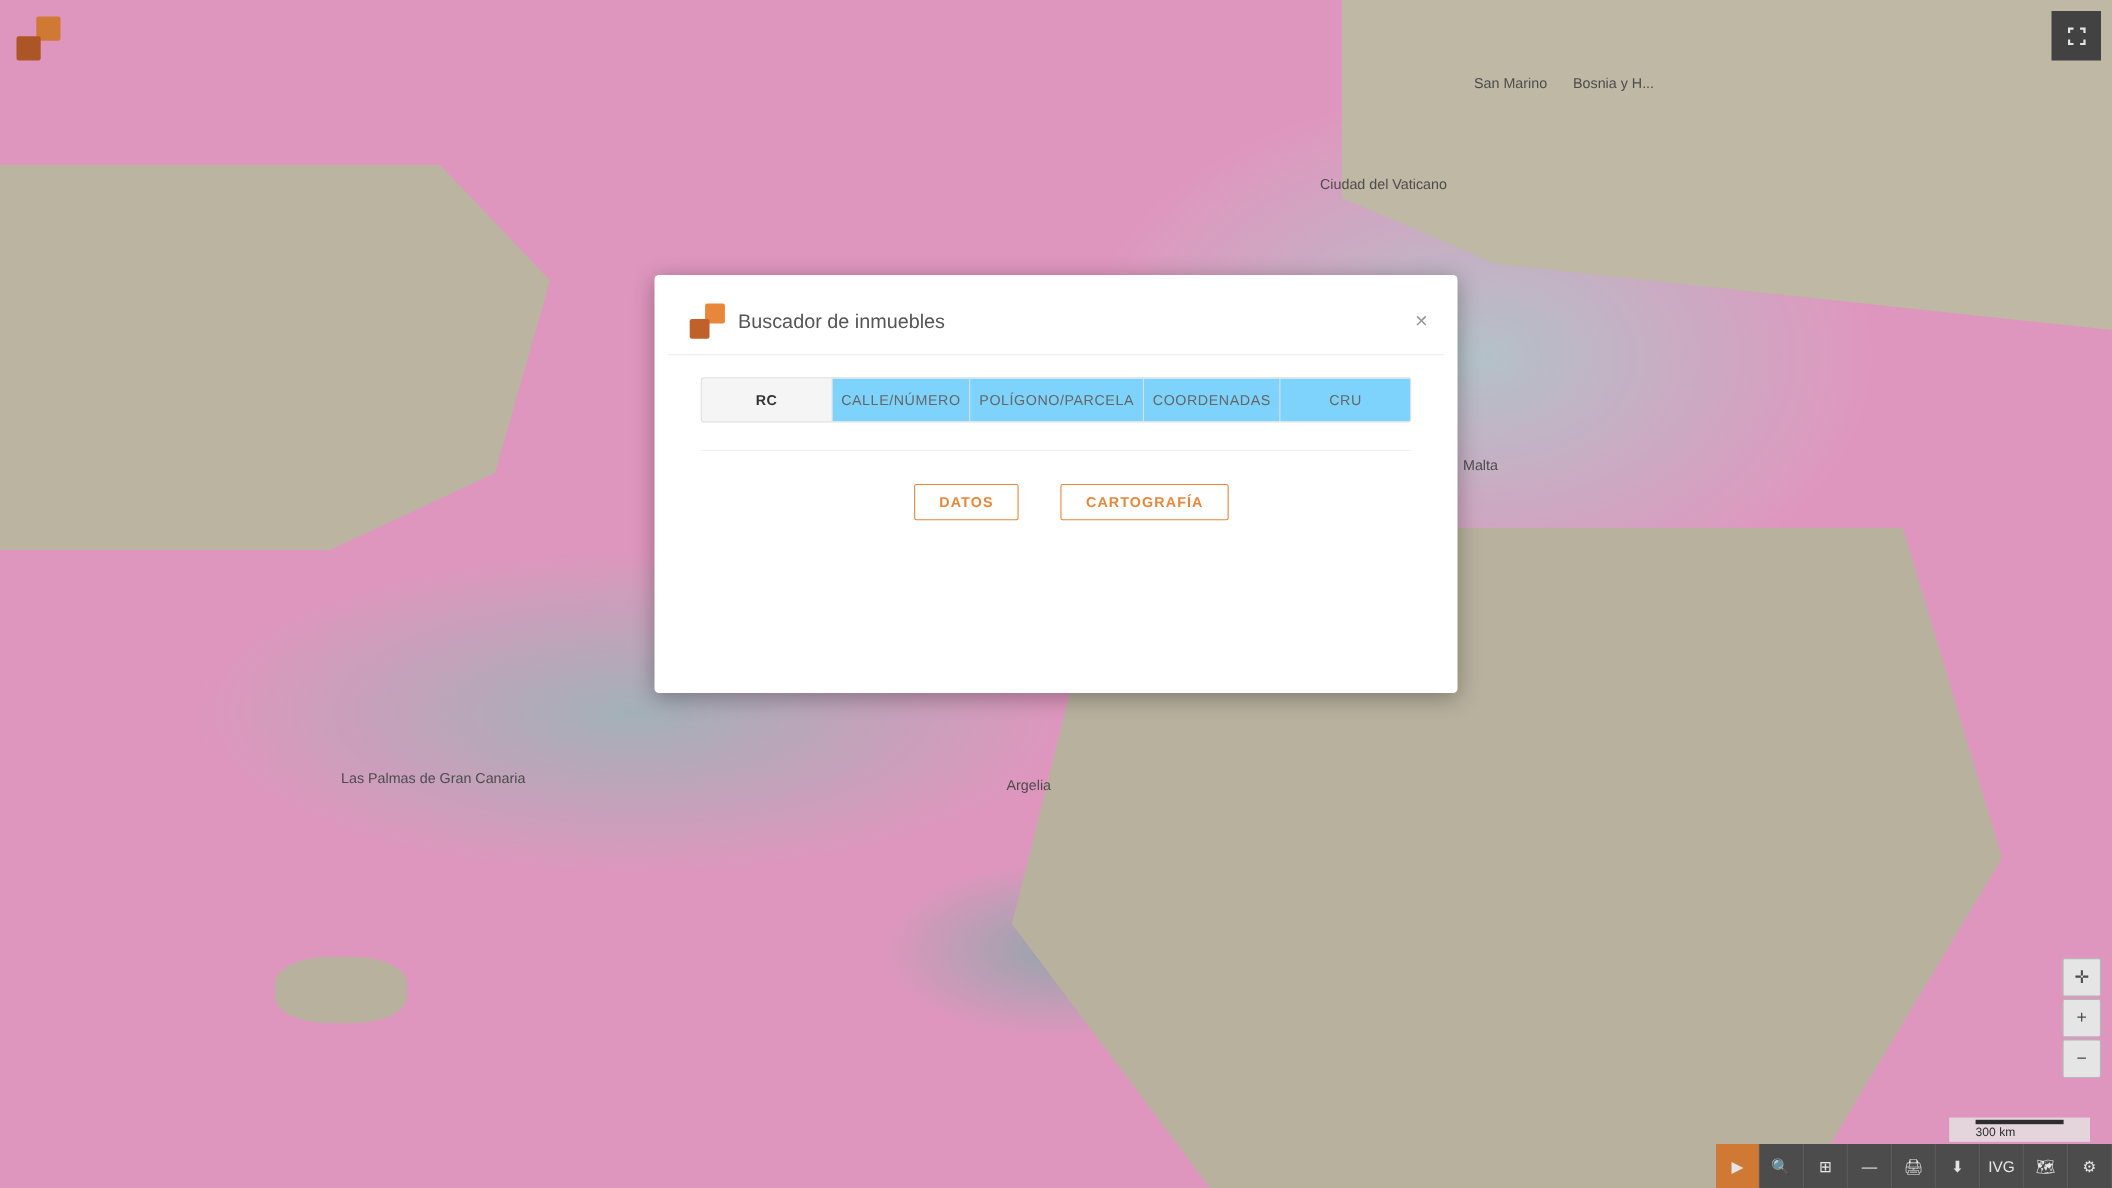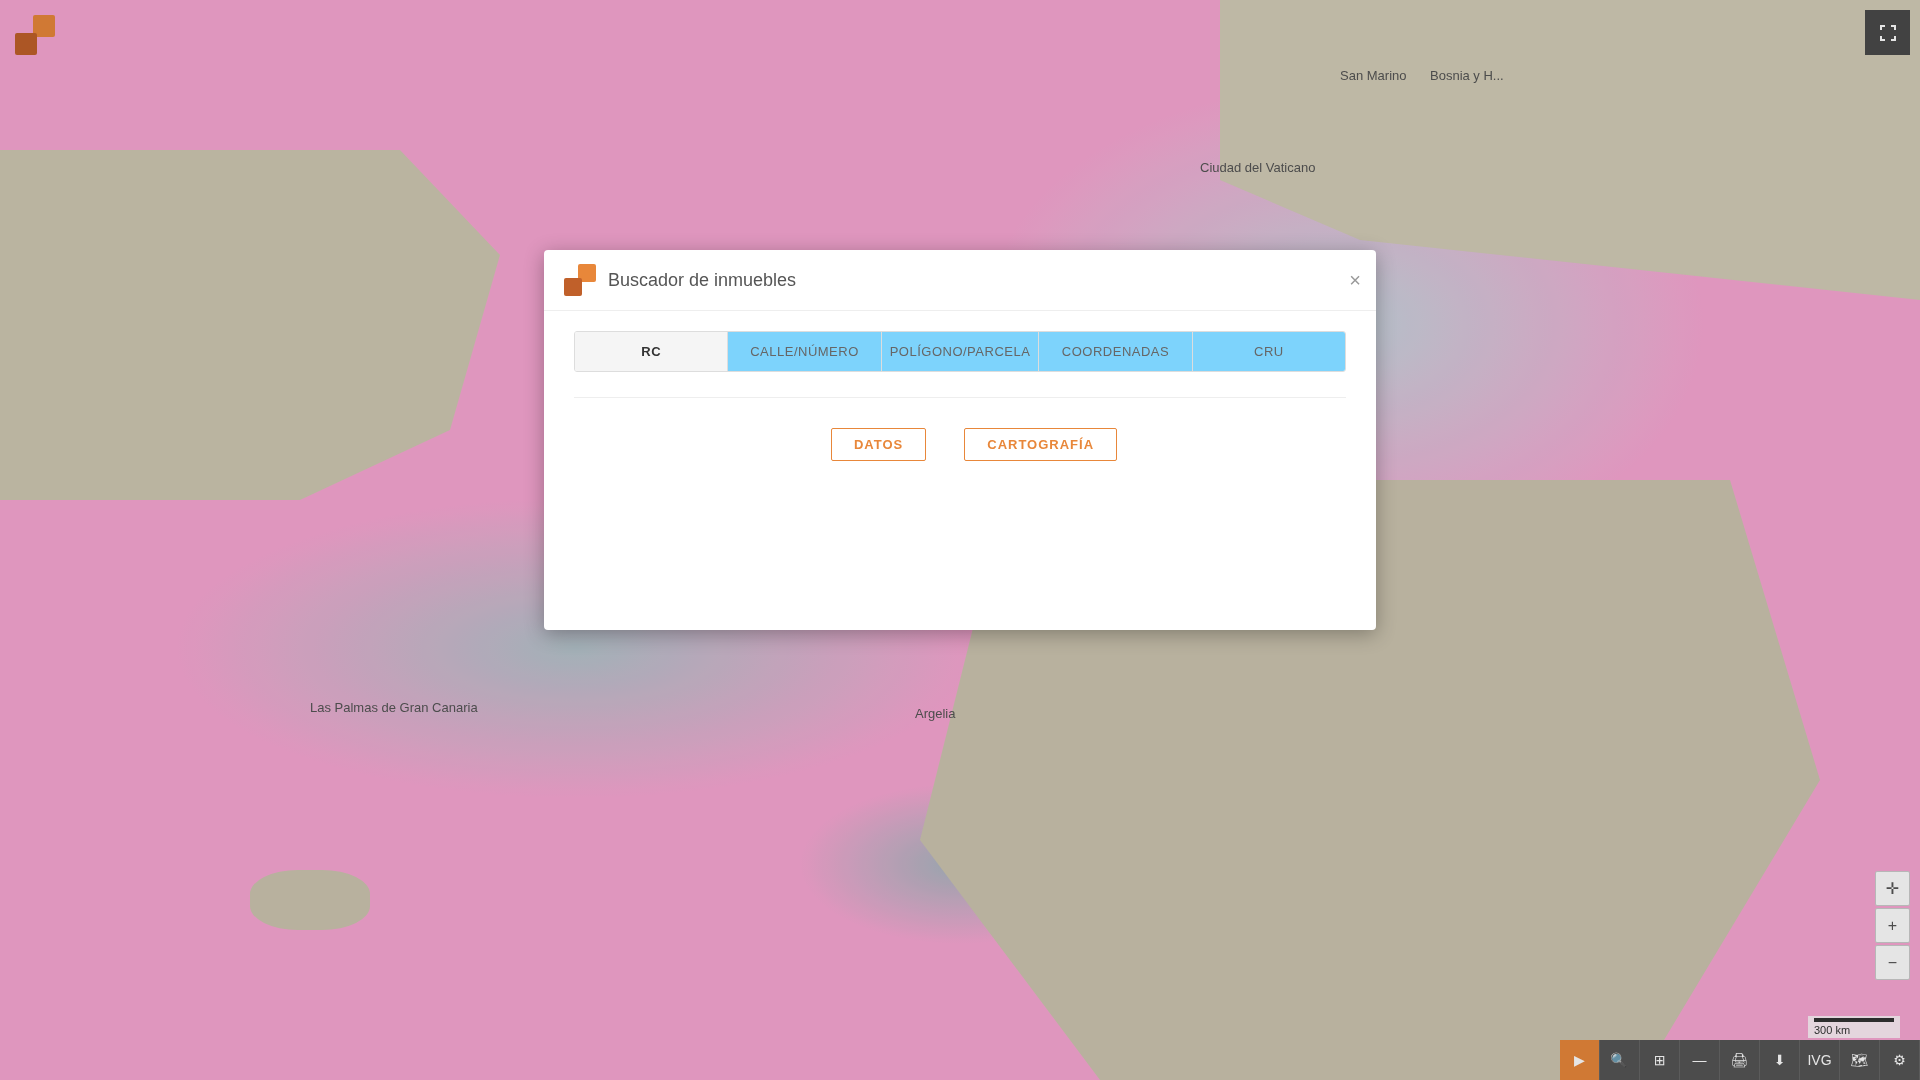--- a/index.html
+++ b/index.html
@@ -173,25 +173,25 @@
       align-items: center;
       justify-content: center;
       z-index: 100;
       padding-bottom: 200px;
     }
 
     
     .modal {
       background: white;
       border-radius: 4px;
-      width: 832px;
+      width: 730px;
       min-height: 380px;
       box-shadow: 0 4px 20px rgba(0,0,0,0.3);
       position: relative;
-      padding: 0;
+      padding: 12px;
     }
 
     .modal-header {
       display: flex;
       align-items: center;
       padding: 14px 20px;
       border-bottom: 1px solid #eee;
       position: relative;
     }
 
@@ -402,21 +402,21 @@
     <span>IVG</span>
   </button>
   <button class="toolbar-btn">
     <span>🗺</span>
   </button>
   <button class="toolbar-btn">
     <span>⚙</span>
   </button>
 </div>
 
-<div class="scale-bar" style="position:absolute; bottom:42px; right:20px; font-size:11px; color:#333; background:rgba(255,255,255,0.8); padding:2px 6px;">
+<div class="scale-bar" style="position:absolute; bottom:42px; right:20px; font-size:11px; color:#333; background:rgba(255,255,255,0.8); padding:2px 24px;">
   <div style="width:80px; height:4px; background:#333; margin-bottom:2px;"></div>
   <span>300 km</span>
 </div>
 
 <div class="modal-overlay">
   <div class="modal">
     <div class="modal-header">
       <div class="modal-logo">
         <div class="modal-logo-sq1"></div>
         <div class="modal-logo-sq2"></div>

